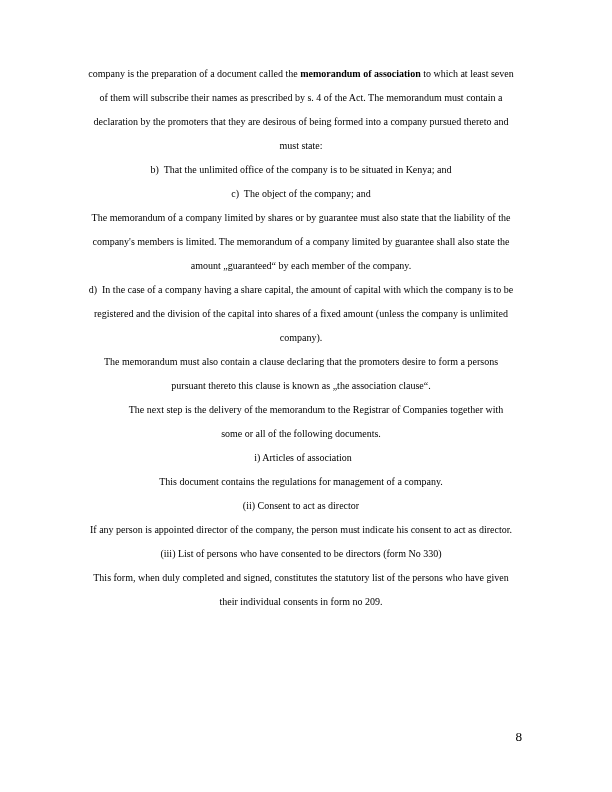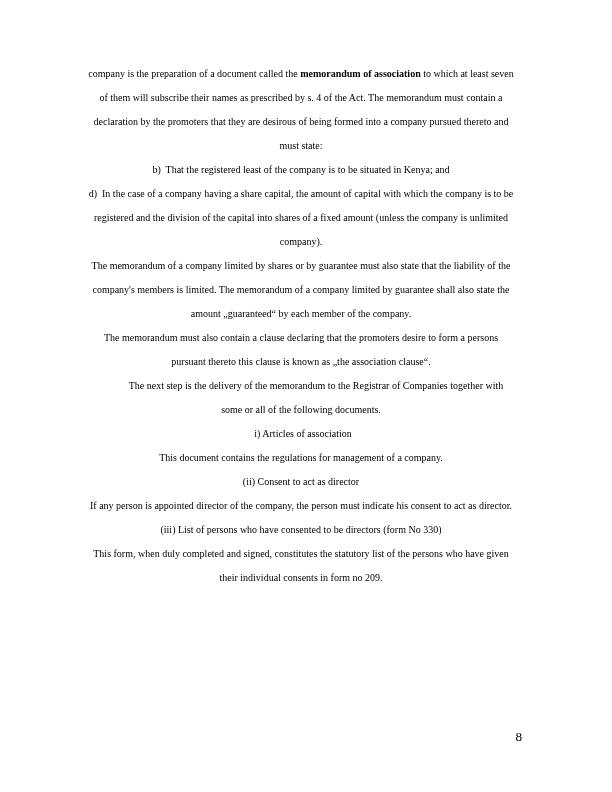--- a/index.html
+++ b/index.html
@@ -51,26 +51,27 @@
 </head>
 <body>
 
 <div id="page">
 
   <div id="content">
 
     <p class="para gap-lg"><span>company is the preparation of a document called the </span><b>memorandum of association</b><span> to which at least seven of them will subscribe their names as prescribed by s. 4 of the Act. The memorandum must contain a declaration by the promoters that they are desirous of being formed into a company pursued thereto and must state:</span></p>
 
 
-    <p class="para gap-lg">b)  That the registered least of the company is to be situated in Kenya; and</p>
+    <p class="para gap-lg">b)  That the unlimited office of the company is to be situated in Kenya; and</p>
 
+    <p class="para gap-none">c)  The object of the company; and</p>
+
+    <p class="para gap-lg">The memorandum of a company limited by shares or by guarantee must also state that the liability of the company's members is limited. The memorandum of a company limited by guarantee shall also state the amount „guaranteed“ by each member of the company.</p>
 
     <p class="para gap-lg">d)  In the case of a company having a share capital, the amount of capital with which the company is to be registered and the division of the capital into shares of a fixed amount (unless the company is unlimited company).</p>
-
-    <p class="para gap-lg">The memorandum of a company limited by shares or by guarantee must also state that the liability of the company's members is limited. The memorandum of a company limited by guarantee shall also state the amount „guaranteed“ by each member of the company.</p>
 
     <p class="para gap-lg">The memorandum must also contain a clause declaring that the promoters desire to form a persons pursuant thereto this clause is known as „the association clause“.</p>
 
     <p class="para gap-lg indent-first">The next step is the delivery of the memorandum to the Registrar of Companies together with some or all of the following documents.</p>
 
     <p class="para gap-lg lead-space">i) Articles of association</p>
 
     <p class="para gap-lg">This document contains the regulations for management of a company.</p>
 
     <p class="para gap-lg">(ii) Consent to act as director</p>

